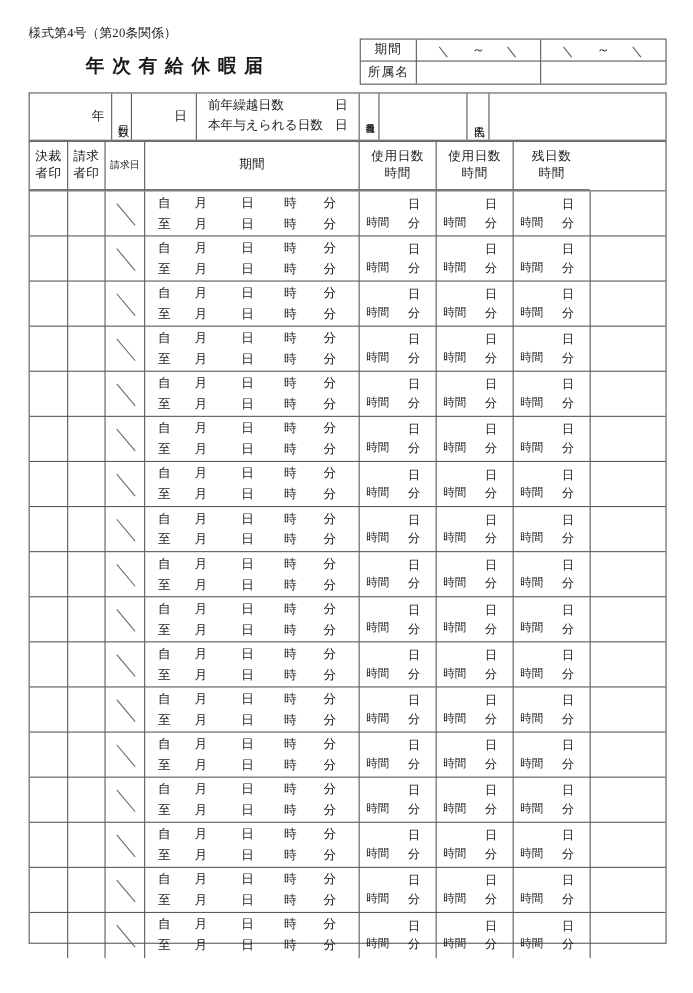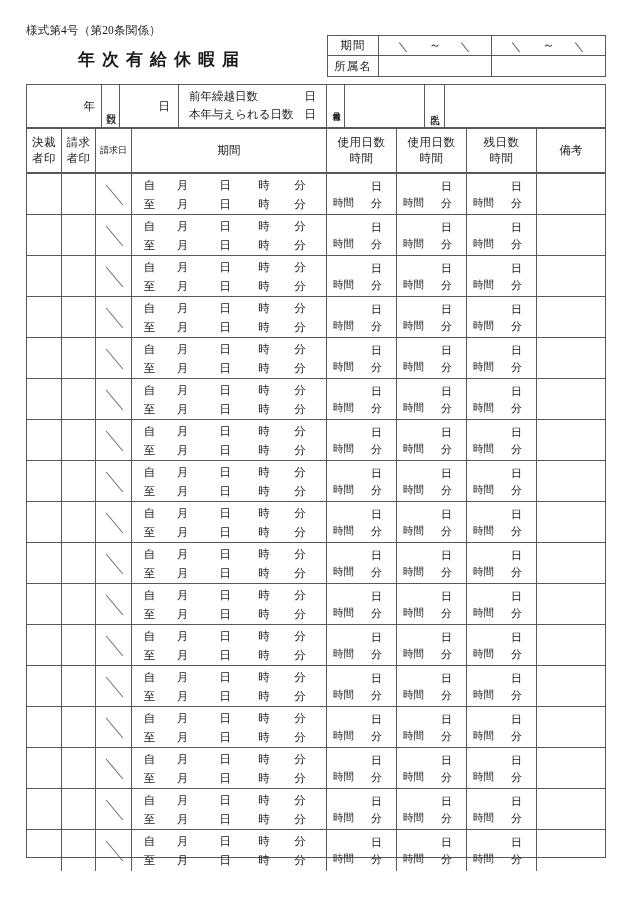--- a/index.html
+++ b/index.html
@@ -321,23 +321,20 @@
     <span class="l2">時間</span>
   </div>
   <div class="mh bl" style="left:369px;width:70px;">
     <span class="l1">使用日数</span>
     <span class="l2">時間</span>
   </div>
   <div class="mh bl" style="left:439px;width:70px;">
     <span class="l1">残日数</span>
     <span class="l2">時間</span>
   </div>
-  <div class="mh bl" style="left:509px;width:69px;">
-    <span>備考</span>
-  </div>
 
   <div id="rows-container">
       <div class="datarow" style="top:44px;border-top:1px solid #555a60;">
         <div class="cellbox" style="left:0px;width:34px;"></div>
         <div class="cellbox bl" style="left:34px;width:34px;"></div>
         <div class="cellbox bl" style="left:68px;width:36px;">
                <div class="diag" style="left:0;width:100%;">
                  <span class="diag-mark"></span>
                </div>
              </div>

